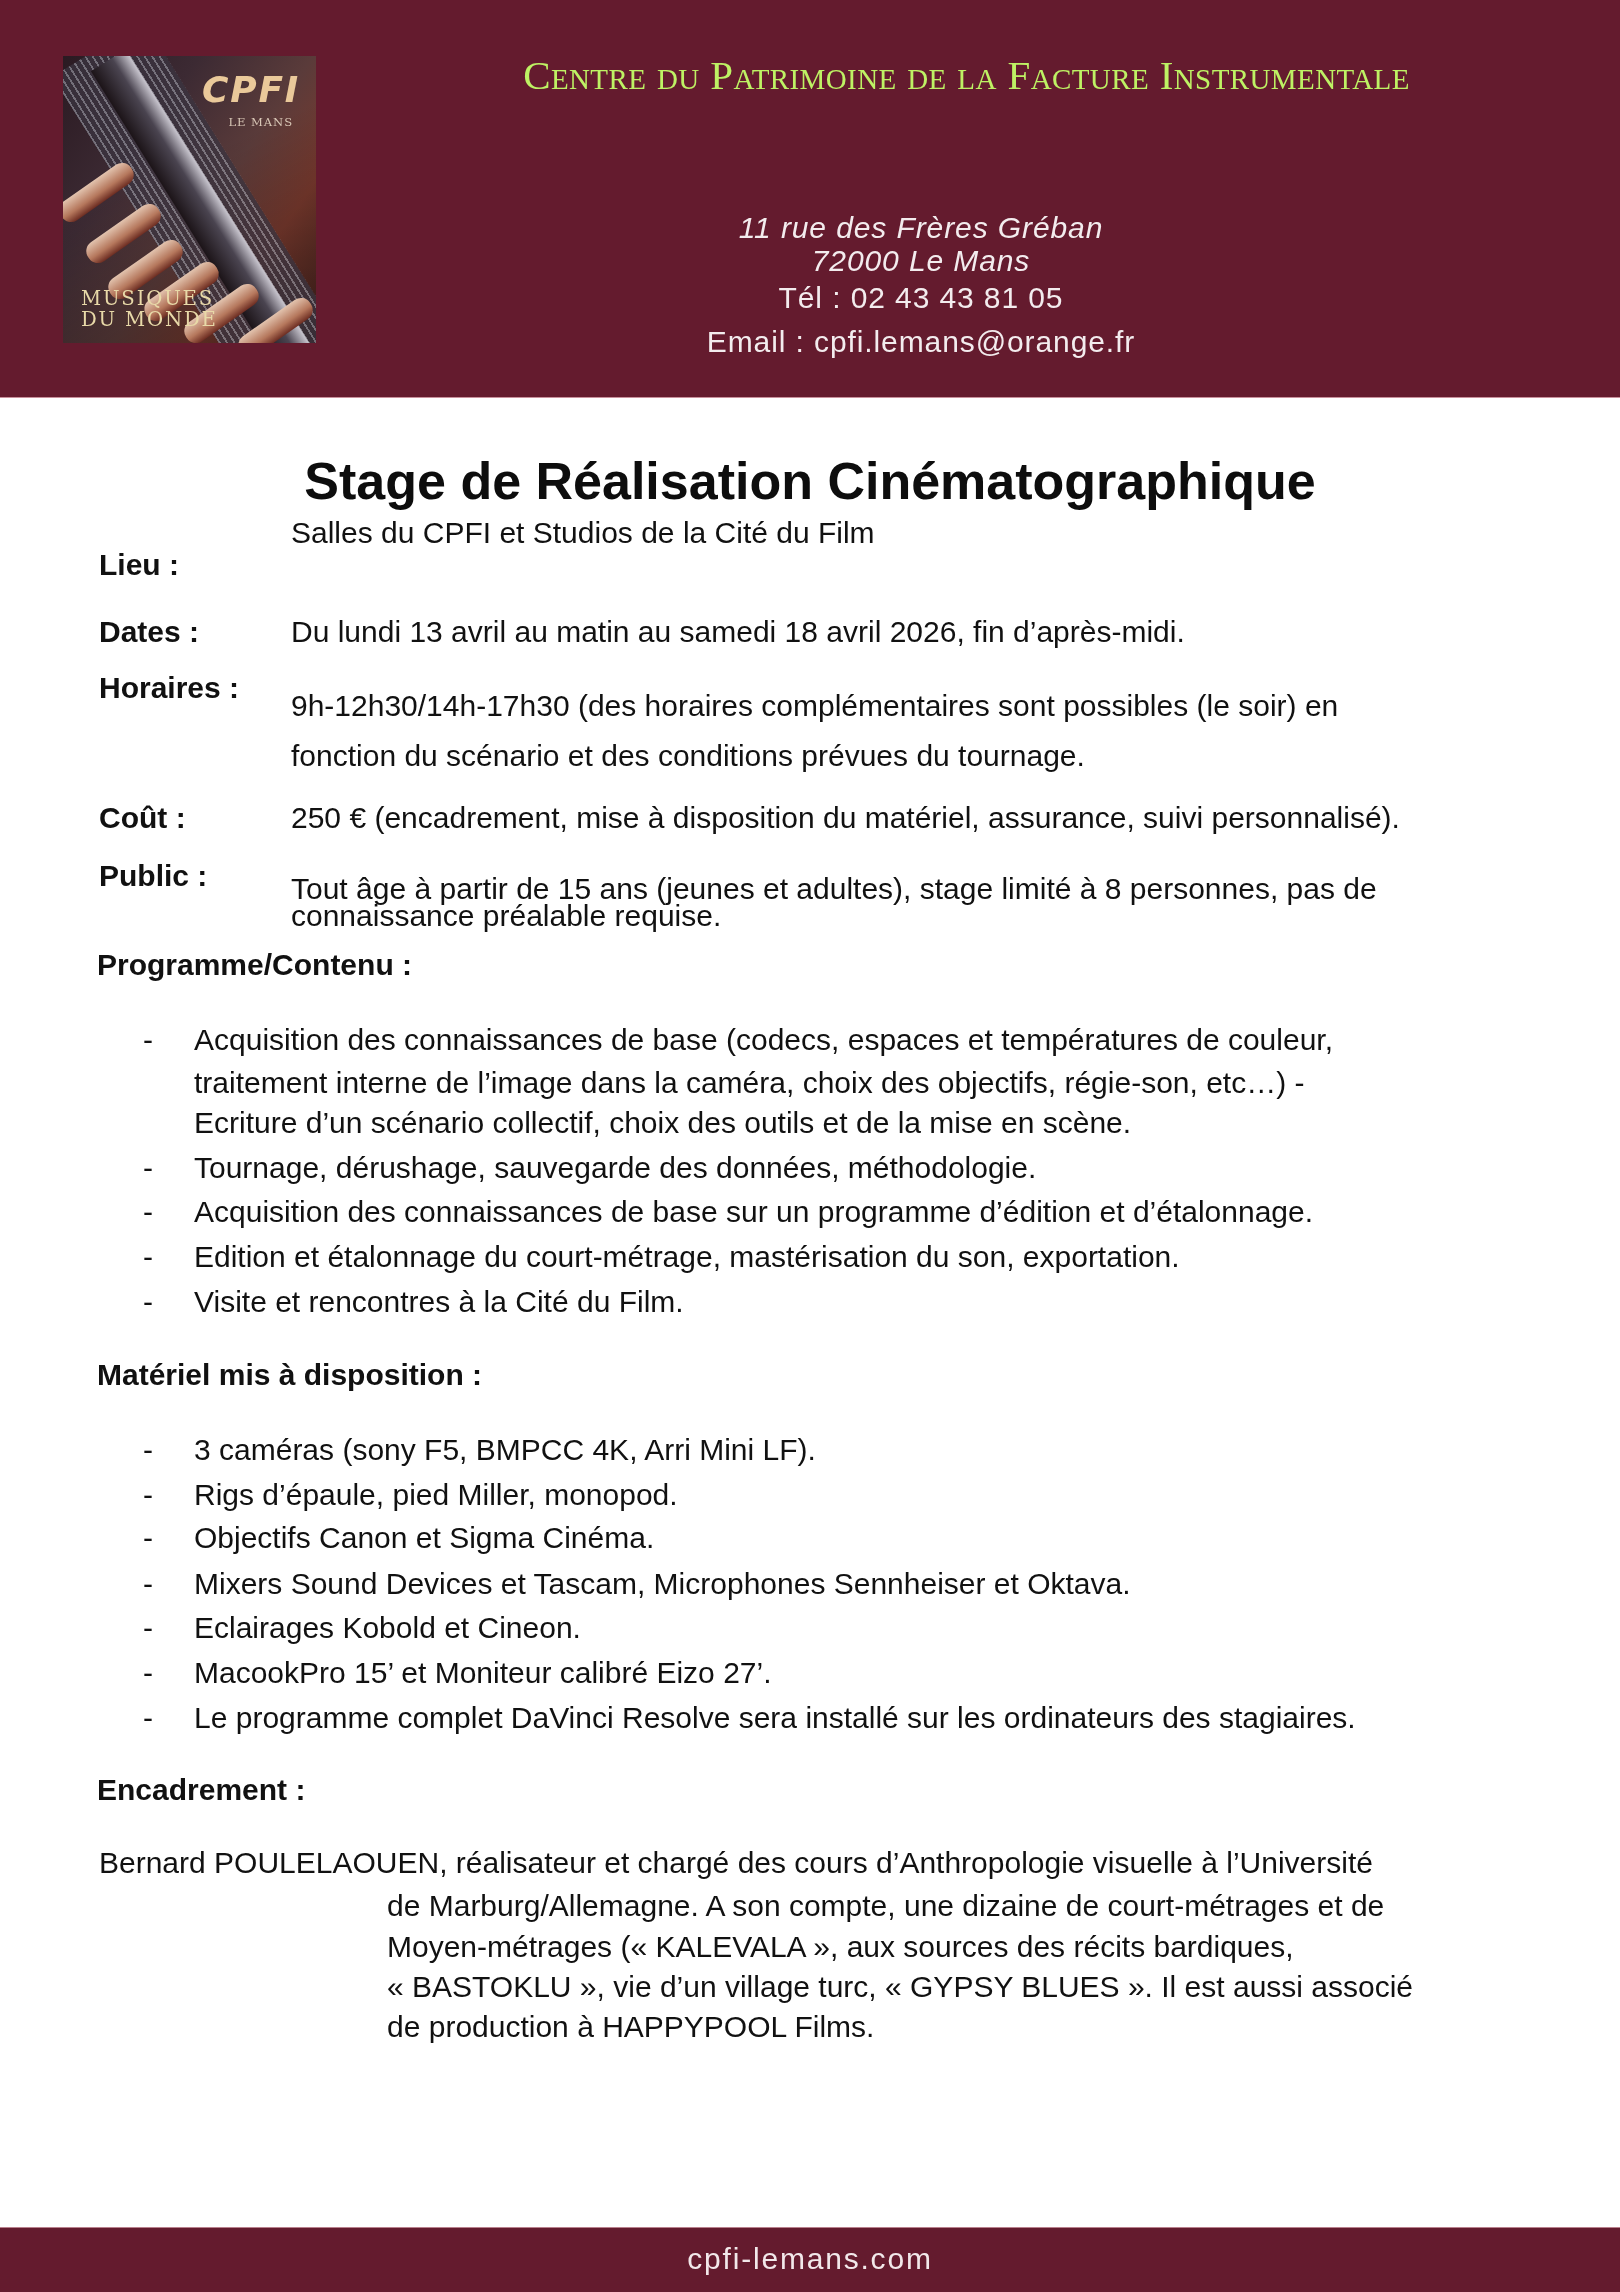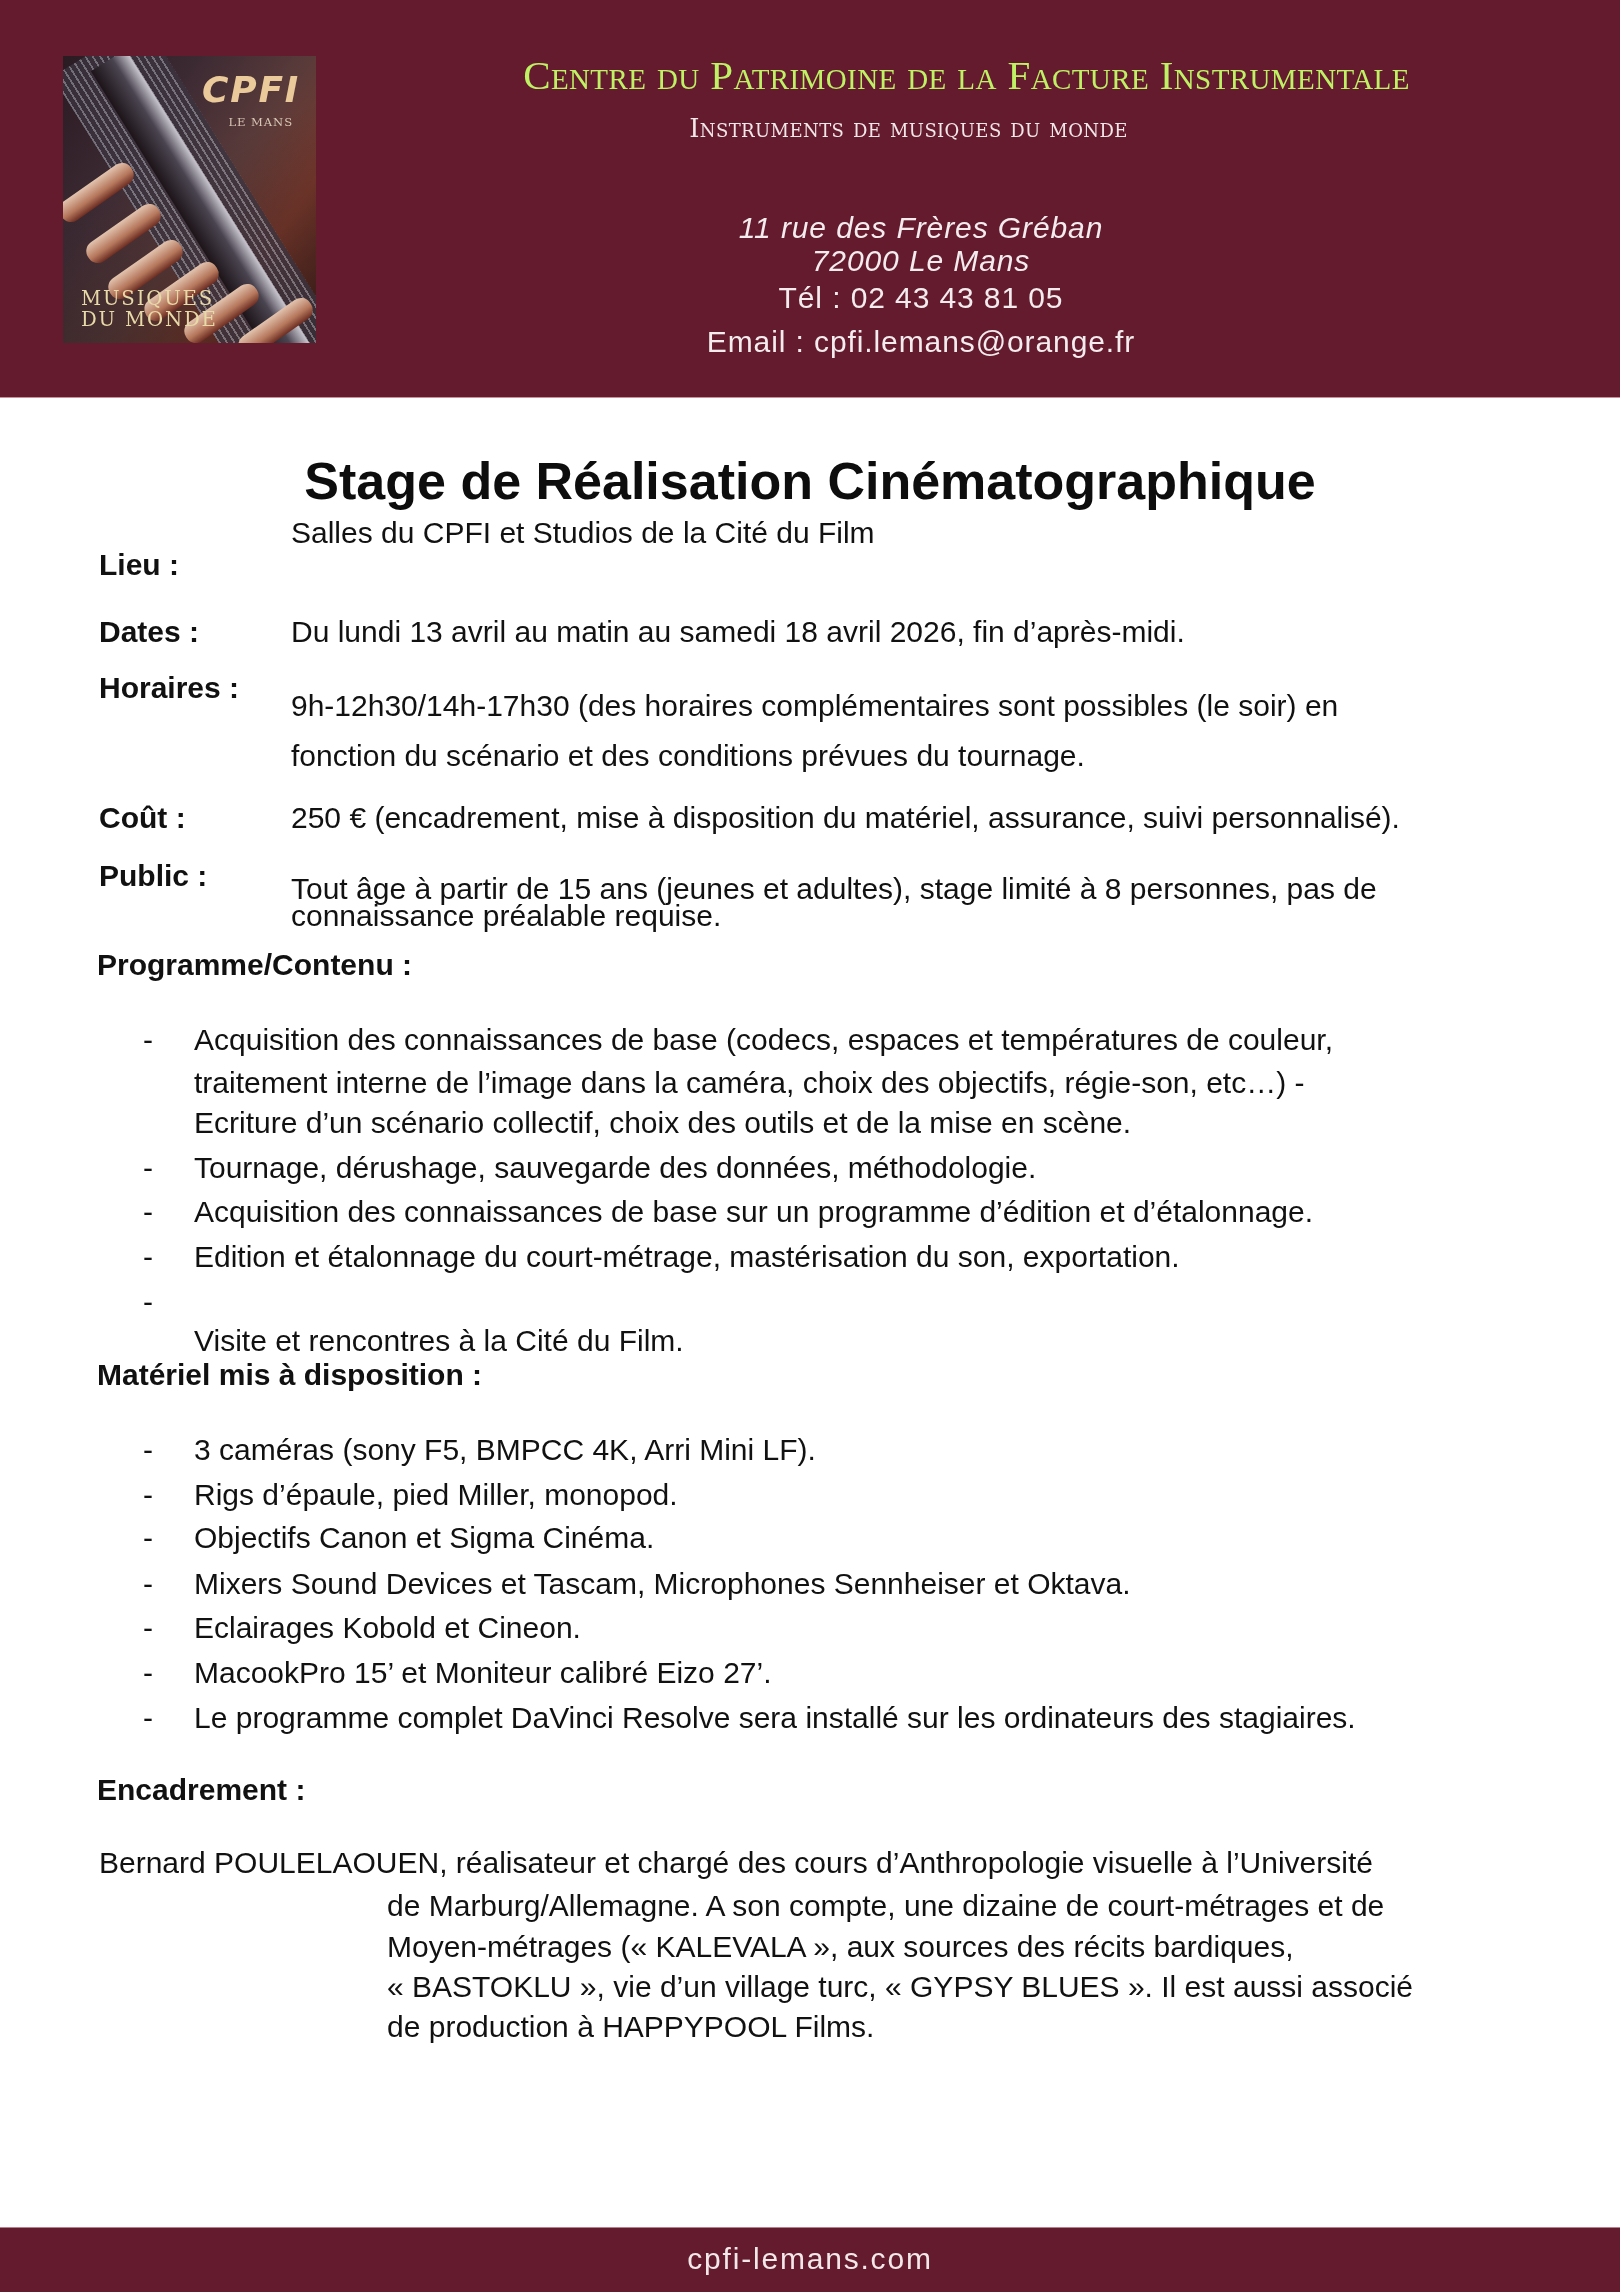--- a/index.html
+++ b/index.html
@@ -52,21 +52,20 @@
     <div class="peg" style="left:116px;top:246px;"></div>
     <div class="peg" style="left:170px;top:260px;"></div>
     <div class="cpfi">CPFI</div>
     <div class="lemans">LE MANS</div>
     <div class="mdm">
       <div>MUSIQUES</div>
       <div>DU MONDE</div>
     </div>
   </div>
   <div class="abs h-title">Centre du Patrimoine de la Facture Instrumentale</div>
-  <div class="abs h-sub">Instruments de musiques du monde</div>
   <div class="abs h-contact italic" style="top:181px;">11 rue des Frères Gréban</div>
   <div class="abs h-contact italic" style="top:214px;">72000 Le Mans</div>
   <div class="abs h-contact" style="top:283px;">Tél : 02 43 43 81 05</div>
   <div class="abs h-contact" style="top:315px;margin-top:12px;">Email : cpfi.lemans@orange.fr</div>
 </div>
 
 <div class="abs doc-title">Stage de Réalisation Cinématographique</div>
 
 <div class="abs lbl" style="top:550px;">Lieu :</div>
 <div class="abs val" style="top:518px;">Salles du CPFI et Studios de la Cité du Film</div>
@@ -95,21 +94,21 @@
 <div class="abs dash" style="top:1153px;">-</div>
 <div class="abs item" style="top:1153px;">Tournage, dérushage, sauvegarde des données, méthodologie.</div>
 
 <div class="abs dash" style="top:1197px;">-</div>
 <div class="abs item" style="top:1197px;">Acquisition des connaissances de base sur un programme d’édition et d’étalonnage.</div>
 
 <div class="abs dash" style="top:1242px;">-</div>
 <div class="abs item" style="top:1242px;">Edition et étalonnage du court-métrage, mastérisation du son, exportation.</div>
 
 <div class="abs dash" style="top:1287px;">-</div>
-<div class="abs item" style="top:1287px;margin-top:39px;">Visite et rencontres à la Cité du Film.</div>
+<div class="abs item" style="top:1287px;">Visite et rencontres à la Cité du Film.</div>
 
 <div class="abs head" style="top:1360px;">Matériel mis à disposition :</div>
 
 <div class="abs dash" style="top:1435px;">-</div>
 <div class="abs item" style="top:1435px;">3 caméras (sony F5, BMPCC 4K, Arri Mini LF).</div>
 <div class="abs dash" style="top:1480px;">-</div>
 <div class="abs item" style="top:1480px;">Rigs d’épaule, pied Miller, monopod.</div>
 <div class="abs dash" style="top:1523px;">-</div>
 <div class="abs item" style="top:1523px;">Objectifs Canon et Sigma Cinéma.</div>
 <div class="abs dash" style="top:1569px;">-</div>

